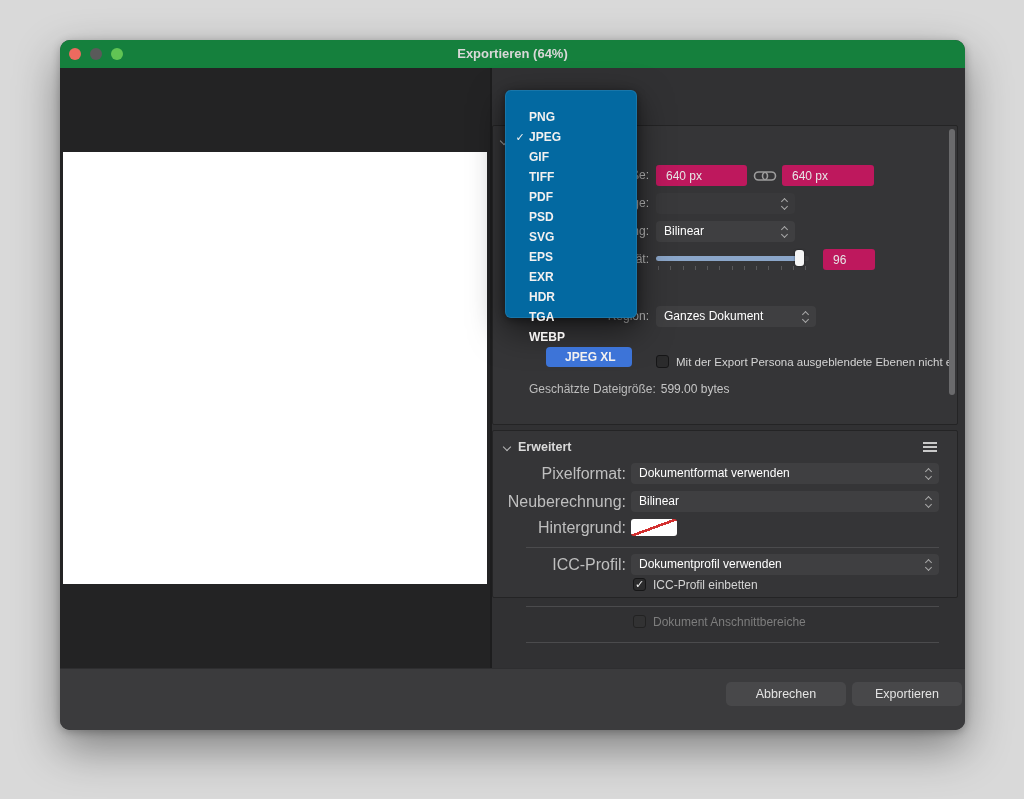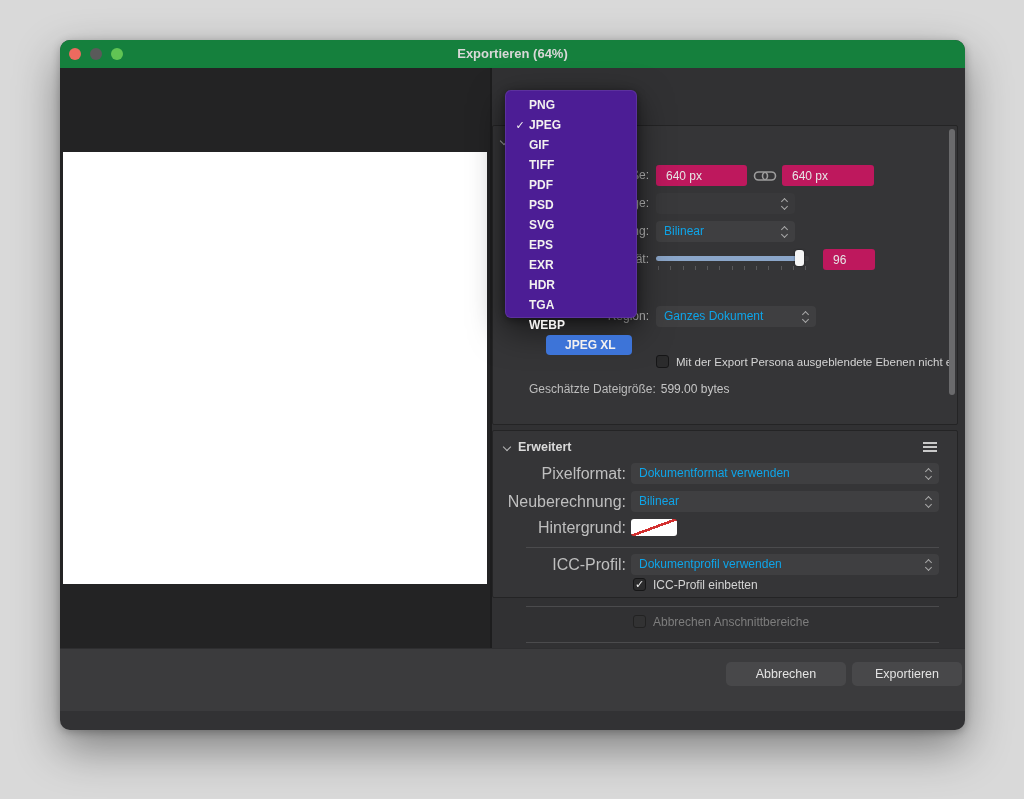--- a/index.html
+++ b/index.html
@@ -58,21 +58,21 @@
     position:absolute;left:0;width:133px;text-align:right;
     font-size:16px;color:#bfbfbf;line-height:21px;
   }
   .tfield{
     position:absolute;height:21px;background:#be185d;border:none;border-radius:3px;
     color:#e6e6e6;font-size:12px;font-family:"Liberation Sans","DejaVu Sans",sans-serif;
     padding:0 0 0 10px;box-sizing:border-box;outline:none;
   }
   .select{
     position:absolute;height:21px;background:#3f3f41;border-radius:4px;
-    color:#0ea5e9;font-size:12px;line-height:21px;padding-left:8px;
+    color:#ffffff;font-size:12px;line-height:21px;padding-left:8px;
     box-sizing:border-box;
   }
   .select.dim{background:#39393b;}
   .updown{position:absolute;right:6px;top:50%;width:8px;height:12px;transform:translateY(-50%);}
   .updown::before{
     content:"";position:absolute;top:1px;left:1px;width:4px;height:4px;
     border-top:1.5px solid #a8a8a8;border-left:1.5px solid #a8a8a8;transform:rotate(45deg);
   }
   .updown::after{
     content:"";position:absolute;bottom:1px;left:1px;width:4px;height:4px;
@@ -116,34 +116,34 @@
     display:flex;align-items:center;
   }
   .scrollthumb{
     position:absolute;left:456px;top:3px;width:6px;height:266px;
     background:#6a6a6c;border-radius:3px;
   }
   .estrow{position:absolute;left:36px;font-size:12px;color:#bdbdbd;line-height:21px;}
   .estrow b{font-weight:400;color:#c6c6c6;margin-left:5px;}
   
   .bottombar{
-    position:absolute;left:0;right:0;top:608px;height:62px;
+    position:absolute;left:0;right:0;top:628px;height:62px;
     background:#3b3b3d;border-top:1px solid #2e2e30;
   }
   .btn{
     position:absolute;top:13px;height:24px;background:#48484a;border:none;border-radius:5px;
     color:#e3e3e3;font-size:12.5px;font-family:"Liberation Sans","DejaVu Sans",sans-serif;
   }
   
   .menu{
     position:absolute;left:445px;top:50px;width:132px;height:228px;
-    background:#4c1d95;border-radius:6px;z-index:50;
+    background:#0369a1;border-radius:6px;z-index:50;
     box-shadow:0 12px 34px rgba(0,0,0,.55),0 2px 8px rgba(0,0,0,.4);
     border:1px solid rgba(255,255,255,.09);
-    box-sizing:border-box;padding-top:4px;
+    box-sizing:border-box;padding-top:16px;
   }
   .menu-item{
     position:relative;height:20px;line-height:20px;margin:0 4px;
     color:#f3f1f0;font-size:12px;font-weight:700;border-radius:4px;
     padding-left:19px;
   }
   .menu-item .mi-check{
     position:absolute;left:3px;top:0;width:14px;text-align:center;
     font-size:11px;font-weight:700;
   }
@@ -264,21 +264,21 @@
         <span>Dokumentprofil verwenden</span>
         <span class="updown"></span>
       </div>
 
       <span class="cb" style="left:140px;top:147px;">✓</span>
       <span class="cblabel" style="position:absolute;left:160px;top:147px;">ICC-Profil einbetten</span>
 
       <div class="divider" style="left:33px;top:175px;width:413px;"></div>
 
       <span class="cb disabled" style="left:140px;top:184px;"></span>
-      <span class="cblabel disabled" style="position:absolute;left:160px;top:184px;">Abbrechen Anschnittbereiche</span>
+      <span class="cblabel disabled" style="position:absolute;left:160px;top:184px;">Dokument Anschnittbereiche</span>
 
       <div class="divider" style="left:33px;top:211px;width:413px;"></div>
     </div>
   </div>
 
   <div class="bottombar">
     <button class="btn" style="left:666px;width:120px;">Abbrechen</button>
     <button class="btn" style="left:792px;width:110px;">Exportieren</button>
   </div>
 

